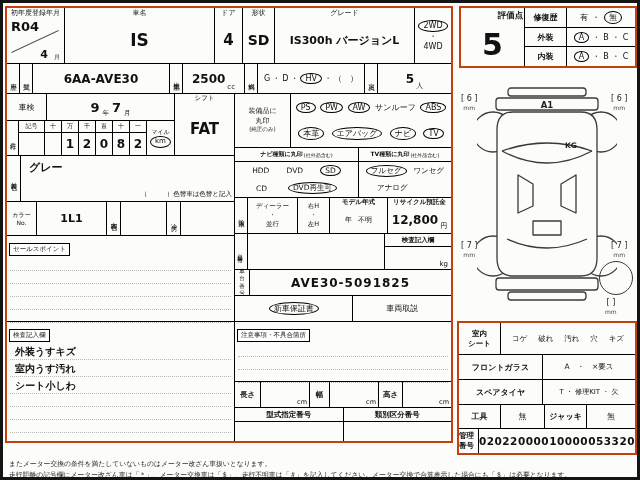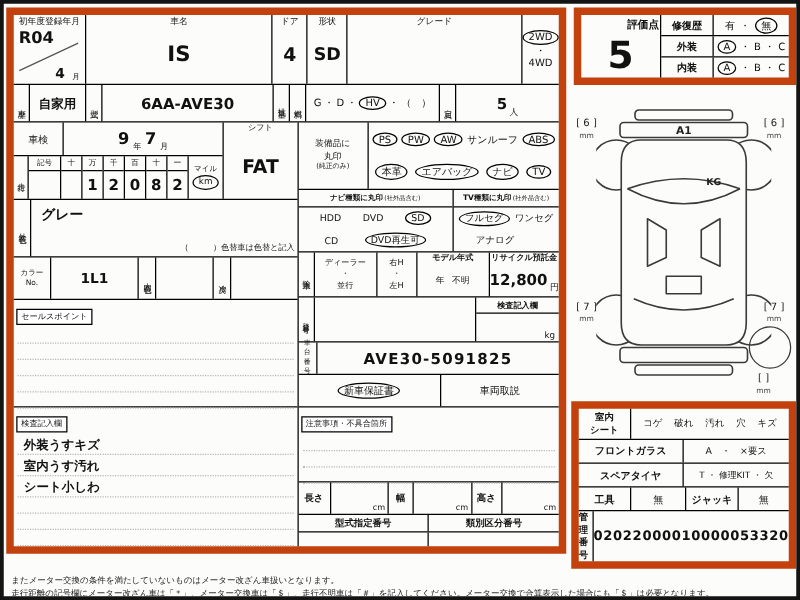--- a/index.html
+++ b/index.html
@@ -1,20 +1,20 @@
 <!DOCTYPE html>
 <html><head>
 <meta charset="utf-8">
 <style>
   * { margin:0; padding:0; box-sizing:border-box; }
   html,body { width:640px; height:480px; }
   body { font-family:"DejaVu Sans","Liberation Sans",sans-serif; background:#e8e8e6; color:#111; }
   .sheet { position:relative; width:640px; height:480px; background:#fcfcfb; border:3px solid #141414; overflow:hidden; }
   .abs { position:absolute; }
-  .bdr2 { border:6px solid #c2410c; }
+  .bdr2 { border:2px solid #c2410c; }
   .br { border-right:1px solid #000; }
   .bb { border-bottom:1px solid #000; }
   .flex { display:flex; }
   .col { display:flex; flex-direction:column; }
   .ctr { display:flex; align-items:center; justify-content:center; }
   .lab { font-size:7px; text-align:center; line-height:1.2; }
   .vlabel { writing-mode:vertical-rl; text-orientation:upright; font-size:6.5px; letter-spacing:1px;
             display:flex; align-items:center; justify-content:center; }
   .circ { border:1.2px solid #000; border-radius:50%; padding:0 4px; display:inline-block; min-width:12px; text-align:center; }
   .tab { display:inline-block; border:1px solid #000; font-size:6.5px; padding:1px 3px; margin:2px 0 0 2px; background:#fff; }
@@ -50,34 +50,38 @@
       <div class="col br" style="width:28px;">
         <div class="lab" style="padding-top:1px;">ドア</div>
         <div class="ctr" style="flex:1; font-size:15px; font-weight:bold;">4</div>
       </div>
       <div class="col br" style="width:32px;">
         <div class="lab" style="padding-top:1px;"><span>形状</span></div>
         <div class="ctr" style="flex:1; font-size:14px; font-weight:bold;">SD</div>
       </div>
       <div class="col br" style="width:140px;">
         <div class="lab" style="padding-top:1px;">グレード</div>
+        <div class="ctr" style="flex:1; font-size:11px; font-weight:bold;">IS300h バージョンL</div>
       </div>
       <div class="col ctr" style="flex:1; font-size:8px; line-height:1.25;">
         <span class="circ">2WD</span>
         <span>・</span>
         <span>4WD</span>
       </div>
     </div>
 
     <div class="flex bb" style="height:30px;">
       <div class="vlabel br" style="width:13px;">車歴</div>
-      <div class="ctr br" style="width:45px; font-size:10px; font-weight:bold;">自家用</div>
       <div class="vlabel br" style="width:13px;">型式</div>
       <div class="ctr br" style="width:137px; font-size:12px; font-weight:bold;">6AA-AVE30</div>
       <div class="vlabel br" style="width:13px;">排気量</div>
+      <div class="ctr br" style="width:62px;">
+        <span style="font-size:12px; font-weight:bold;">2500</span>
+        <span class="unit" style="align-self:flex-end; margin-bottom:2px;">cc</span>
+      </div>
       <div class="vlabel br" style="width:13px;">燃料</div>
       <div class="ctr br" style="width:107px; font-size:8px; gap:2px;">
         <span>G</span>
         <span>・</span>
         <span>D</span>
         <span>・</span>
         <span class="circ">HV</span>
         <span>・</span>
         <span>（　）</span>
       </div>

